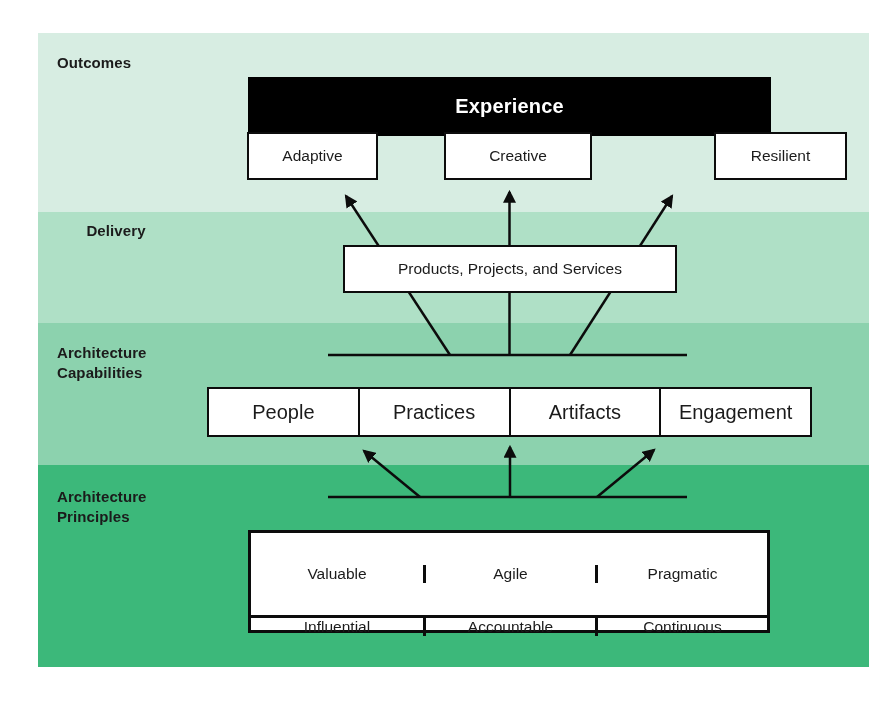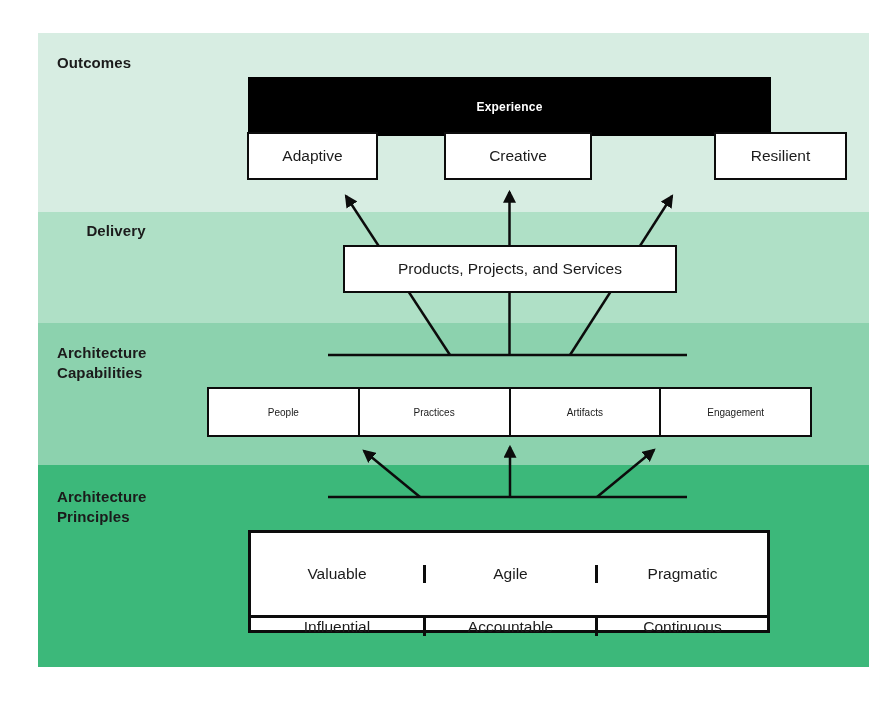--- a/index.html
+++ b/index.html
@@ -36,39 +36,39 @@
     display:flex;align-items:center;justify-content:center;
     font-size:15.5px;color:var(--text,#1b1b1b);
     box-sizing:border-box;text-align:left;
   }
   .exp-bar{
     position:absolute;z-index:3;
     left:248px;top:77px;width:523px;height:59px;
     background:var(--bar-background,#000000);
     color:var(--bar-text,#ffffff);
     display:flex;align-items:center;justify-content:center;
-    font-size:12px;font-weight:700;letter-spacing:.2px;
+    font-size:20px;font-weight:700;letter-spacing:.2px;
     box-sizing:border-box;
   }
   .box-adaptive{left:247px;top:132px;width:131px;height:48px;}
   .box-creative{left:444px;top:132px;width:148px;height:48px;}
   .box-resilient{left:676px;top:132px;width:133px;height:48px;margin-left:38px;}
   .box-products{left:343px;top:245px;width:334px;height:48px;}
 
   .cap-row{
     position:absolute;z-index:3;
     left:207px;top:387px;width:605px;height:50px;
     background:var(--box-background,#ffffff);
     border:2.5px solid var(--line,#0c0c0c);
     box-sizing:border-box;
     display:flex;
   }
   .cap-cell{
     flex:1 1 0;display:flex;align-items:center;justify-content:center;
-    font-size:10px;border-left:2.5px solid var(--line,#0c0c0c);
+    font-size:20px;border-left:2.5px solid var(--line,#0c0c0c);
   }
   .cap-cell:first-child{border-left:none;}
 
   .pri-grid{
     position:absolute;z-index:3;
     left:248px;top:530px;width:522px;height:103px;
     background:var(--box-background,#ffffff);
     border:3px solid var(--line,#0c0c0c);
     box-sizing:border-box;
     display:grid;

